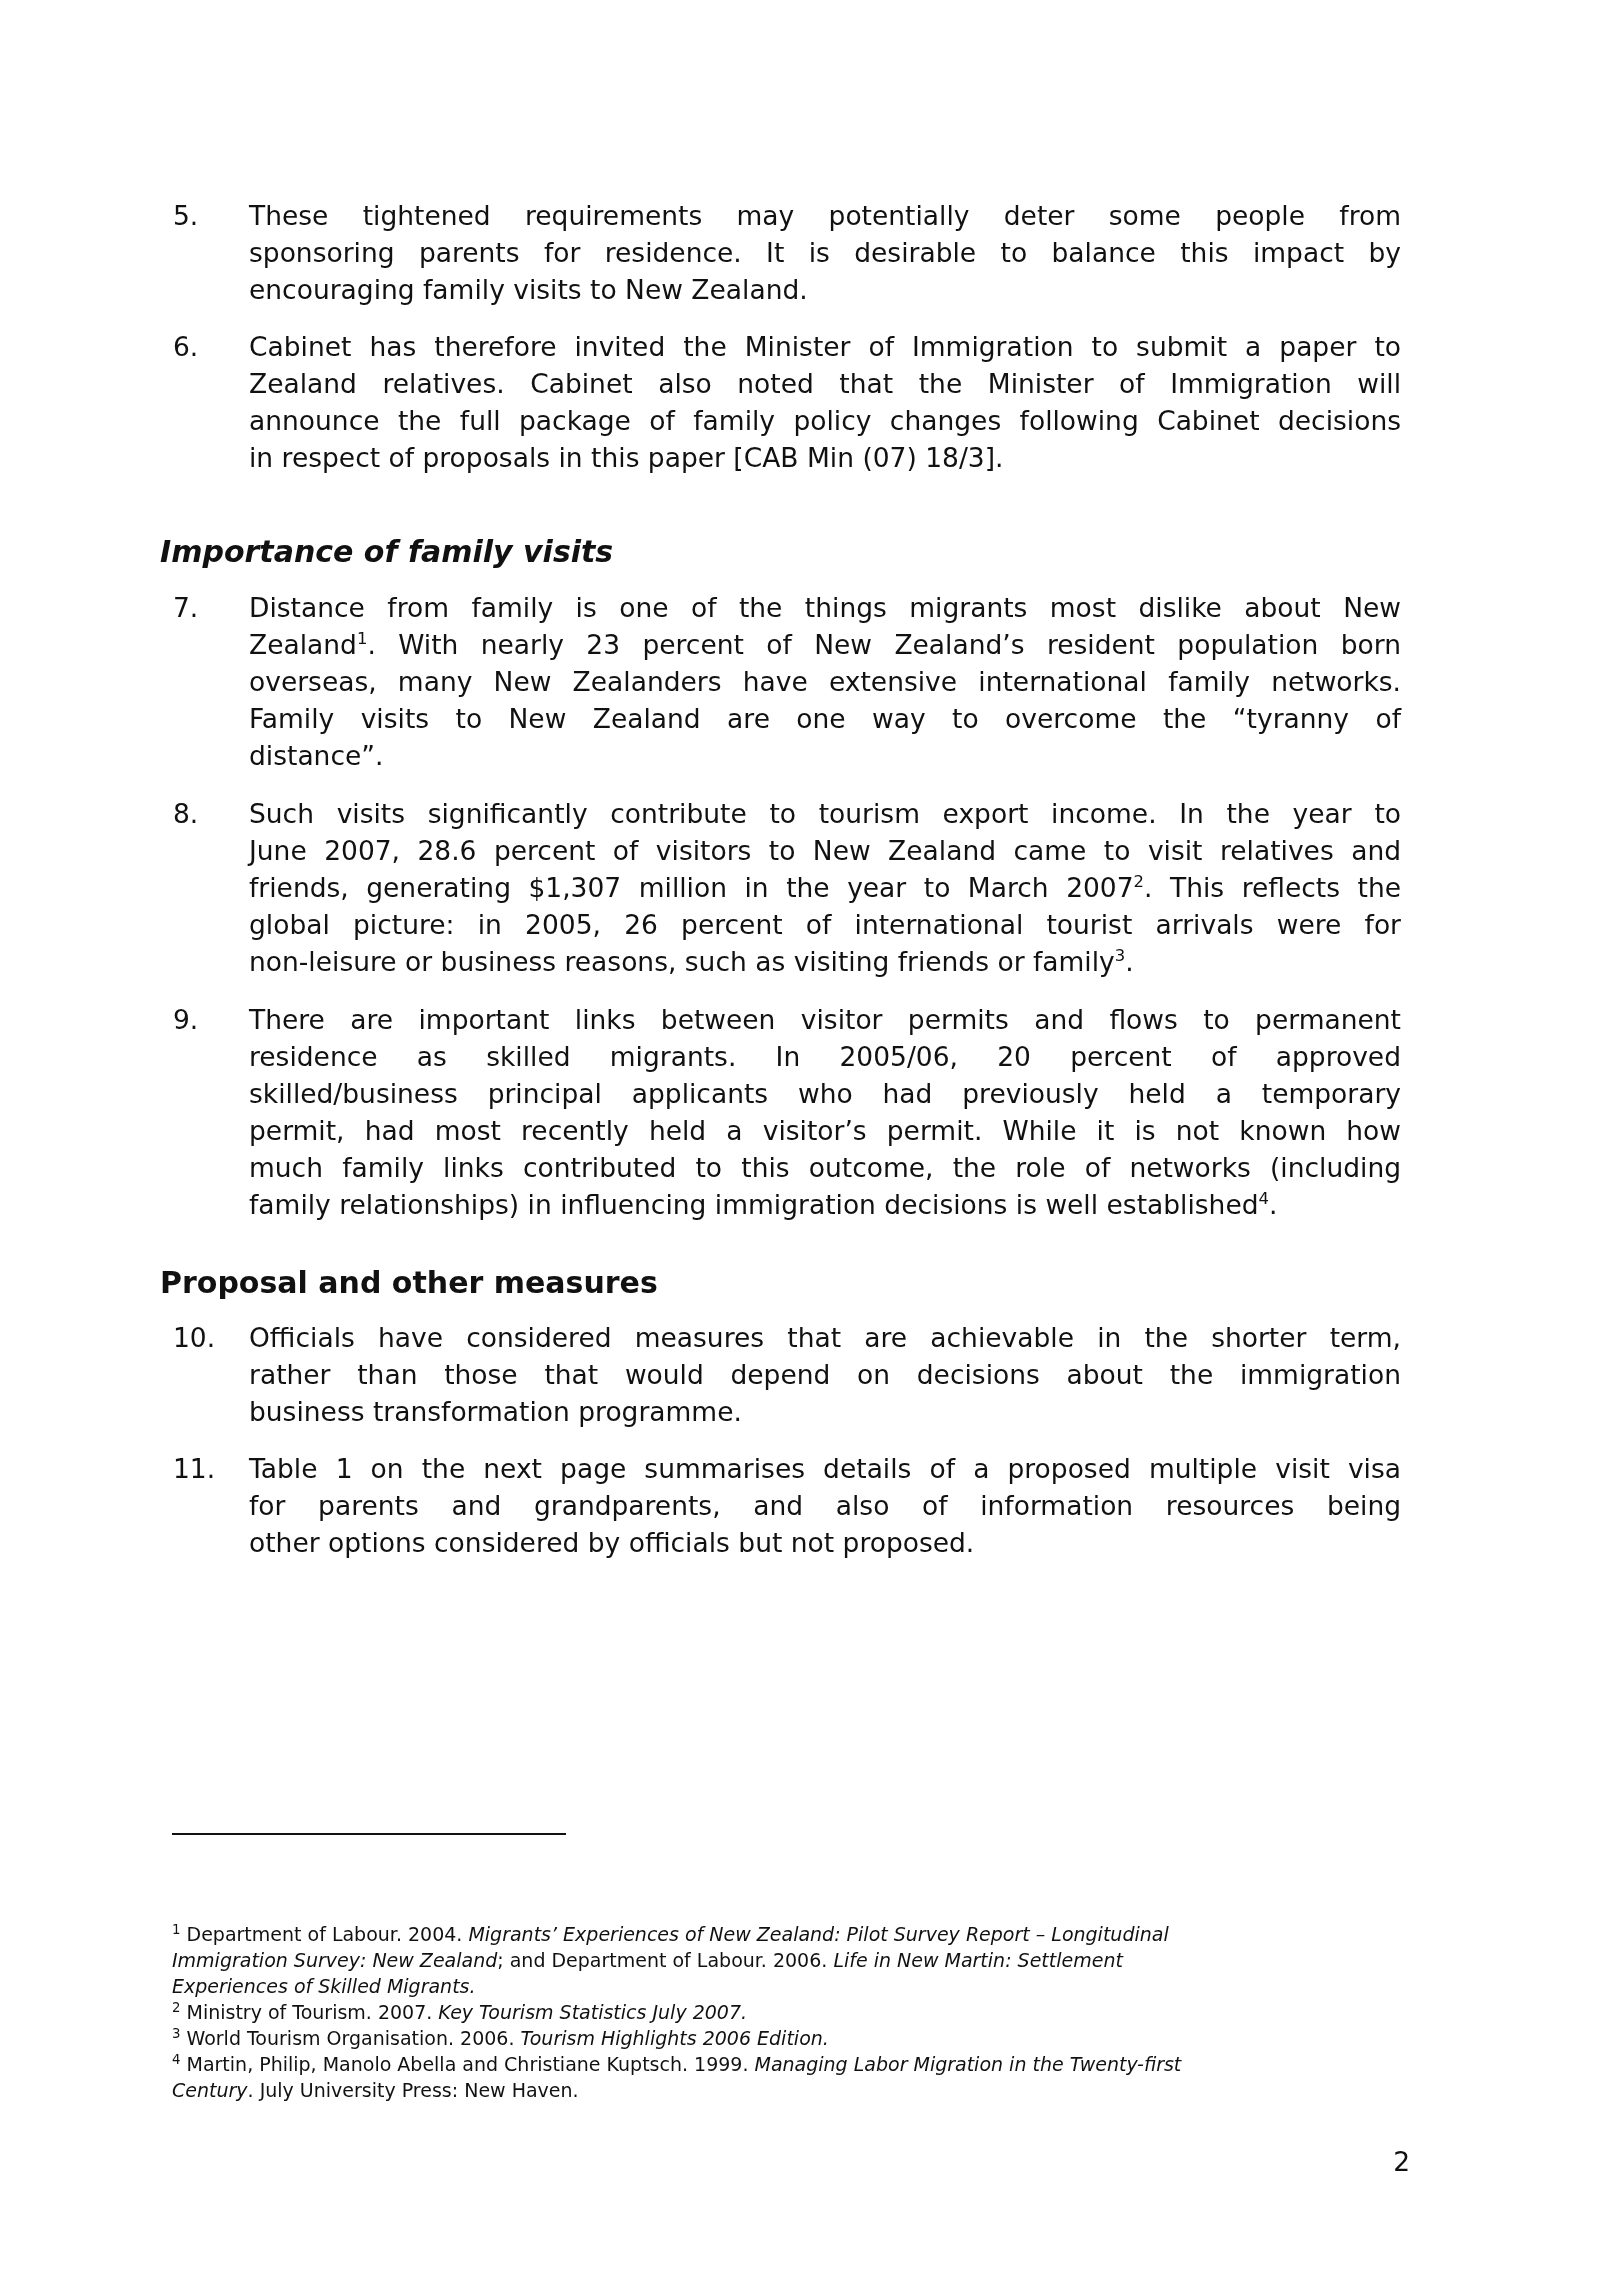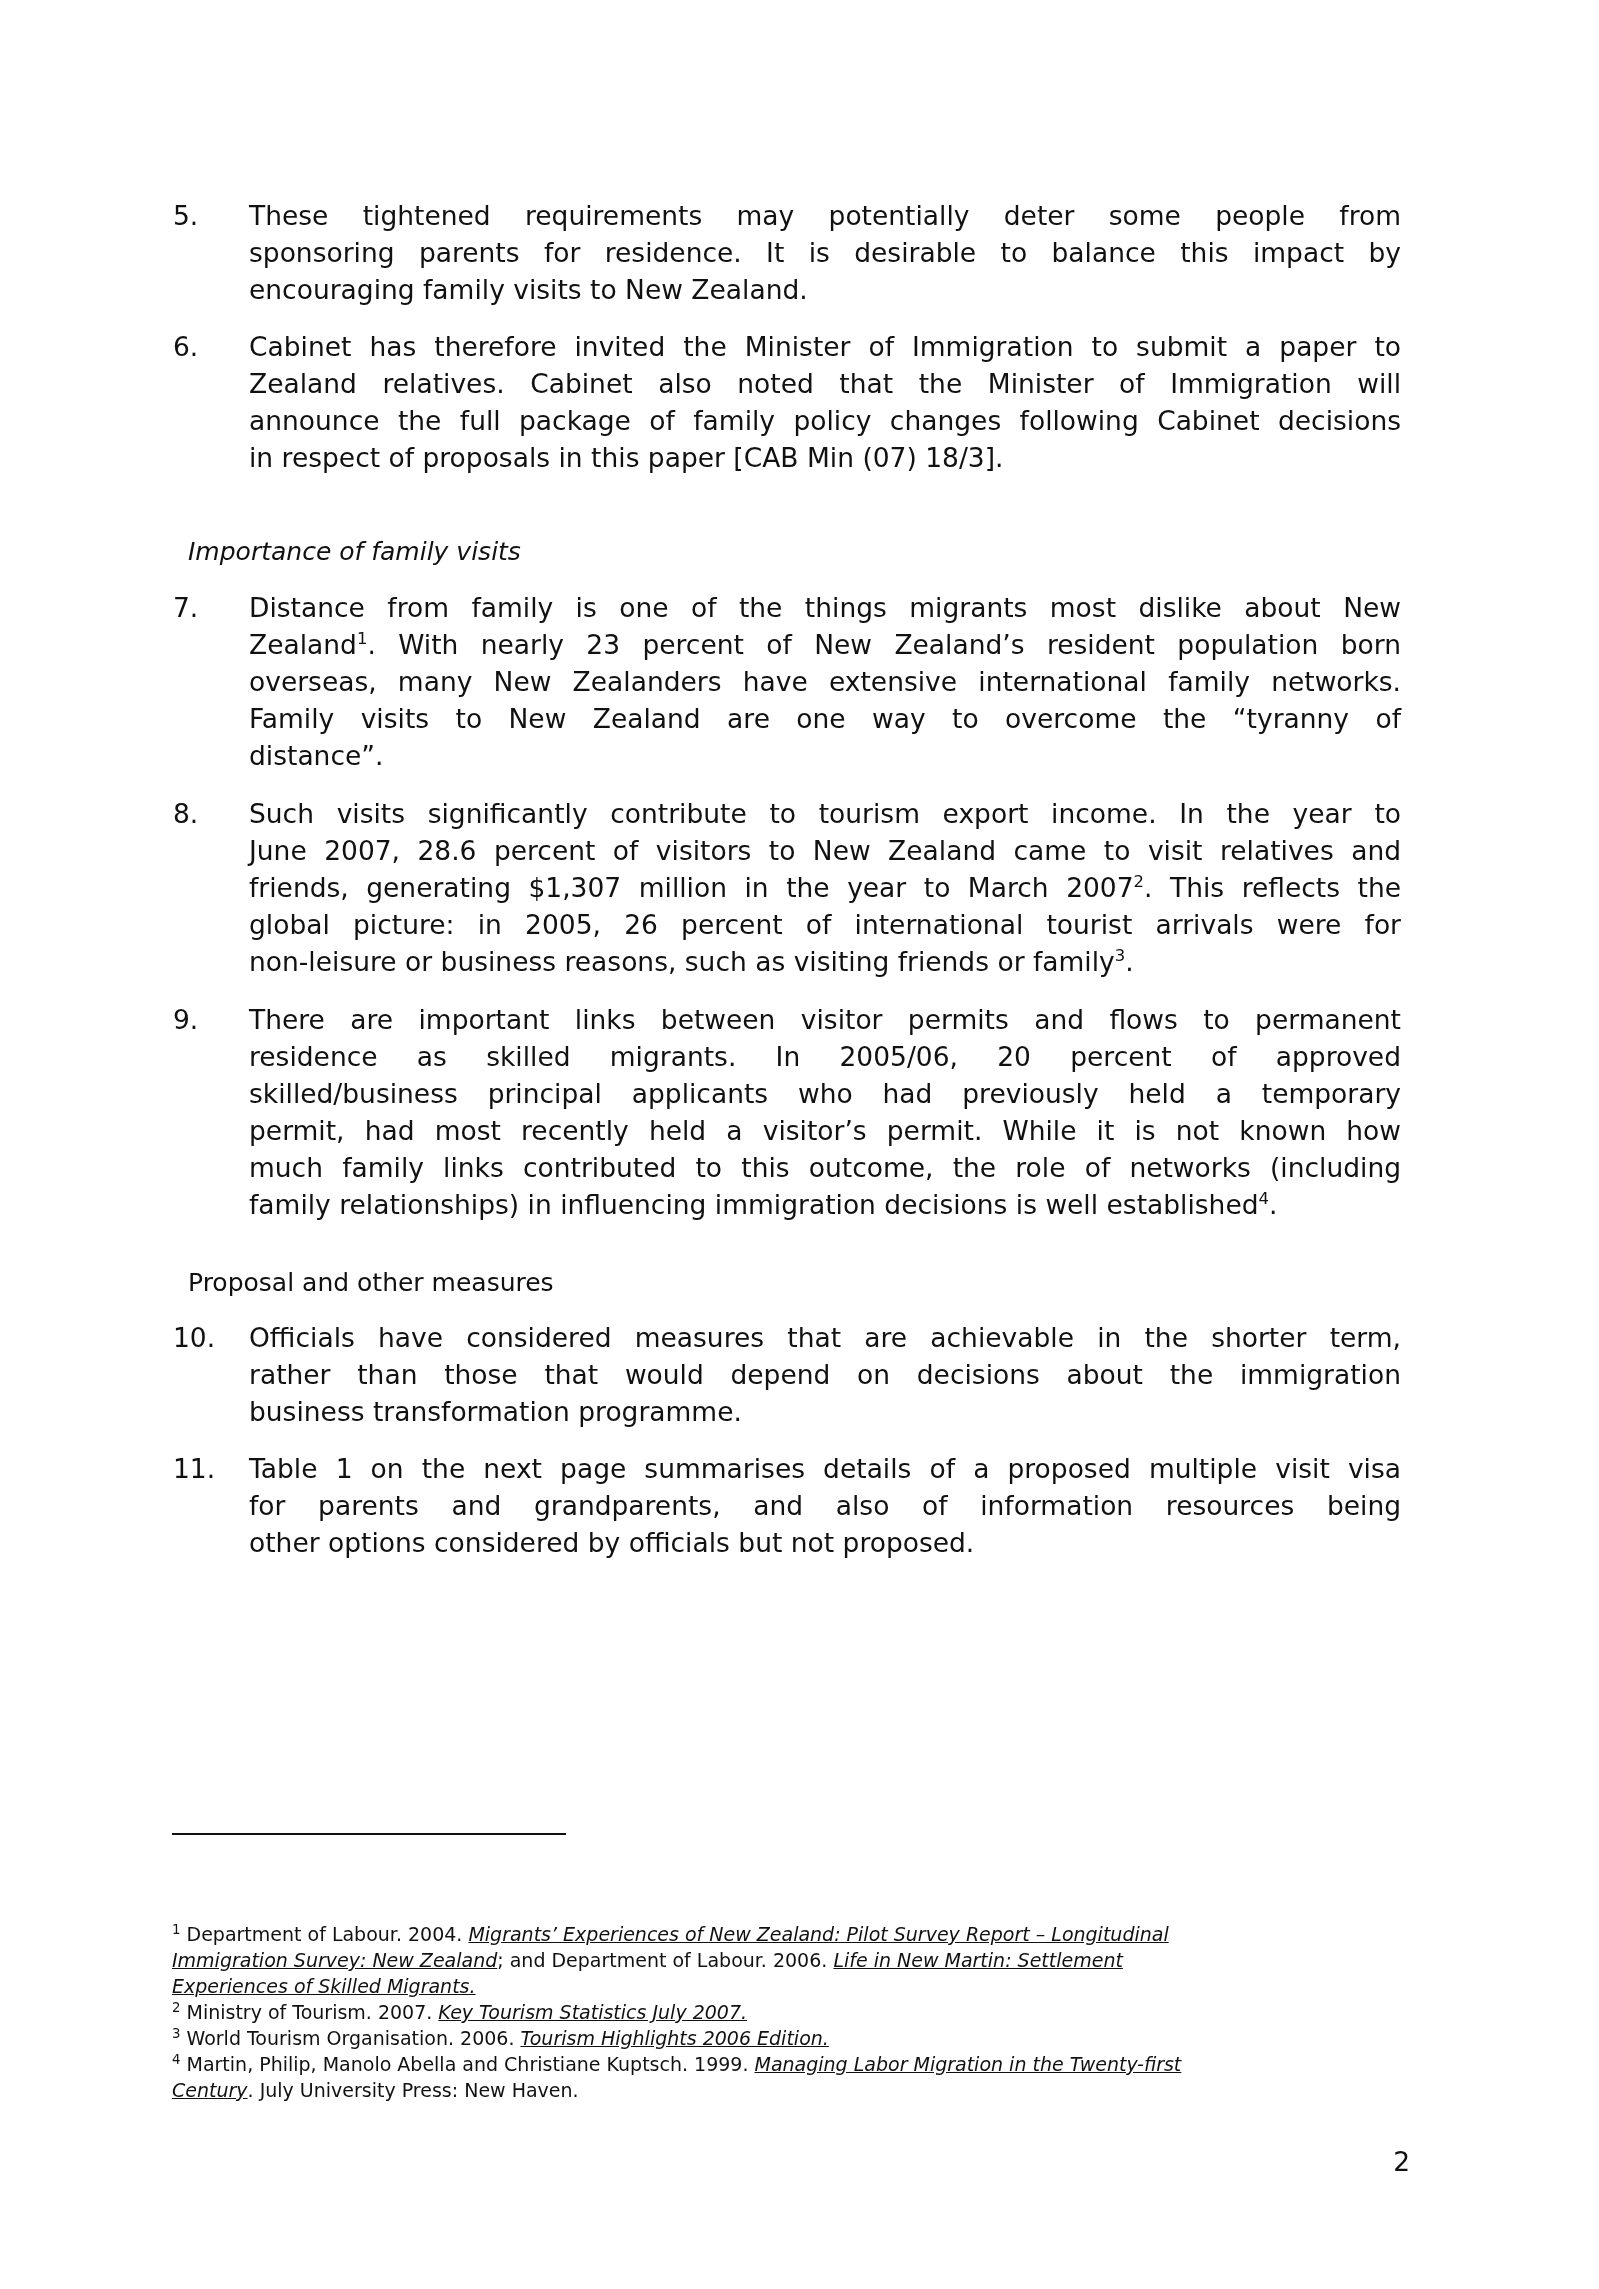--- a/index.html
+++ b/index.html
@@ -4,28 +4,28 @@
 <style>
   html, body { margin: 0; padding: 0; background: #ffffff; }
   body { width: 1600px; height: 2290px; position: relative; overflow: hidden; color: #111111;
          font-family: "DejaVu Sans", sans-serif; }
   .block { position: absolute; left: 173px; width: 1233px; }
   .num { position: absolute; left: 0; top: 0; font-size: 26.5px; line-height: 37px; }
   .para { position: absolute; left: 76px; width: 1152px; font-size: 26.5px; line-height: 37px; }
   .line { display: block; text-align: justify; text-align-last: justify; white-space: normal; }
   .line.last { text-align-last: left; }
   sup { font-size: 0.62em; line-height: 0; vertical-align: 0.62em; }
-  .heading { position: absolute; left: 188px; font-size: 25px; line-height: 37px; font-weight: normal; }
+  .heading { position: absolute; left: 160px; font-size: 30px; line-height: 37px; font-weight: bold; }
   .heading.italic { font-style: italic; }
   .rule { position: absolute; left: 172px; top: 1833px; width: 394px; height: 2px; background: #111; }
   .footnotes { position: absolute; left: 172px; top: 1921px; width: 1235px; font-size: 19px; line-height: 26px; }
   .fn-line { display: block; white-space: nowrap; }
   .fn-line sup { font-size: 0.7em; vertical-align: 0.55em; }
   .page-number { position: absolute; right: 190px; top: 2143px; font-size: 26.5px; line-height: 37px; }
-  em { font-style: italic; text-decoration: underline; }
+  em { font-style: italic; }
 </style>
 </head>
 <body>
 
 <div class="block" style="top:197px;">
   <span class="num">5.</span>
   <div class="para">
       <span class="line"><span>These tightened requirements may potentially deter some people from</span></span>
       <span class="line"><span>sponsoring parents for residence.  It is desirable to balance this impact by</span></span>
       <span class="line last"><span>encouraging family visits to New Zealand.</span></span>

